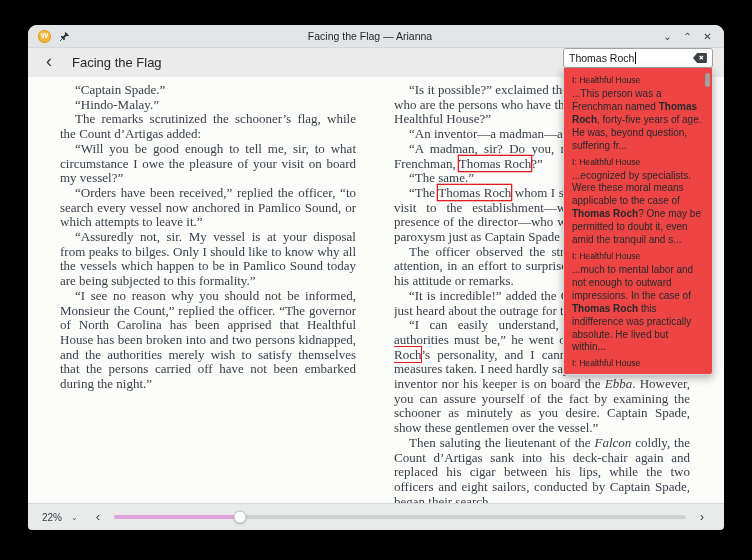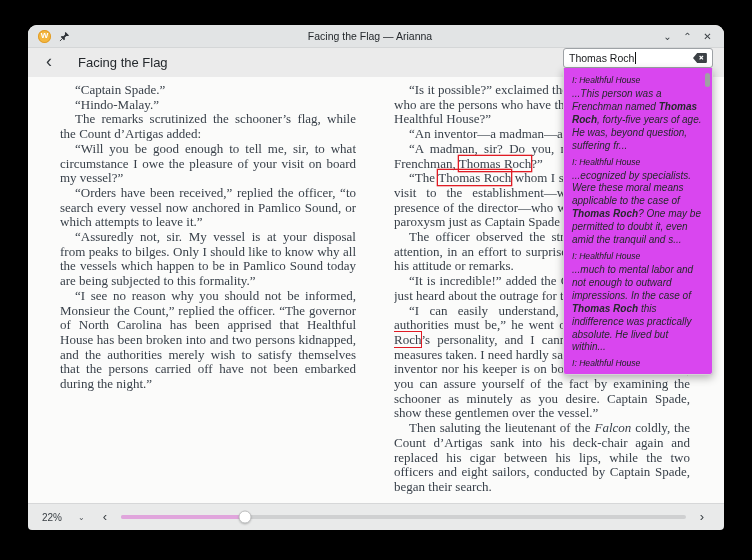--- a/index.html
+++ b/index.html
@@ -22,56 +22,56 @@
   .title-text { position:absolute; left:0; right:12px; text-align:center;
                 font-size:10.5px; color:#24282c; pointer-events:none; }
   .win-controls { margin-left:auto; display:flex; gap:7px; z-index:2; }
   .win-btn { width:13px; height:13px; display:flex; align-items:center;
              justify-content:center; font-size:10px; color:#3a4045; cursor:default; }
 
   
   .header { height:29px; background:#ebebeb; display:flex; align-items:center;
             padding:0 12px; position:relative; }
   .back-btn { font-size:18px; color:#31363b; line-height:1; padding:0 6px 3px 6px; }
-  .page-title { font-size:13px; color:#24282c; margin-left:20px; }
+  .page-title { font-size:13px; color:#24282c; margin-left:14px; }
 
   
   .content { height:426px; background:#fbfbfa; display:flex; gap:38px;
              padding:6px 32px 0 32px; overflow:hidden; position:relative; }
   .col { width:296px; overflow:hidden;
          font-family:"Liberation Serif", serif; font-size:13px; line-height:14.7px;
          color:#39414a; text-align:justify; }
   .col p { text-indent:15px; margin:0; }
   .it { font-style:italic; }
   .hl { box-shadow:0 0 0 1.3px var(--match-red); }
 
   
   .search-pop { position:absolute; left:535px; top:23px; width:150px; z-index:10; }
   .search-input { height:20px; background:#fff; border:1px solid #9ea2a6;
                   border-radius:3px; display:flex; align-items:center;
                   padding:0 5px; }
   .search-query { font-size:10.5px; color:#17191b; white-space:nowrap; }
   .caret { display:inline-block; width:1px; height:12px; background:#111;
            margin-left:1px; vertical-align:middle; }
   .clear-btn { margin-left:auto; display:flex; align-items:center; }
-  .search-results { background:#d946ef; border:1px solid #d3d4d5; border-top:none;
+  .search-results { background:#ef4444; border:1px solid #d3d4d5; border-top:none;
                     border-radius:0 0 3px 3px; box-shadow:0 3px 8px rgba(0,0,0,.3);
-                    padding:3px 9px 3px 8px; position:relative;font-style:italic; }
+                    padding:3px 9px 3px 8px; position:relative; }
   .result-section { font-size:8.6px; color:#202325; margin:4px 0 3px 0; }
   .result-excerpt { font-size:10px; line-height:12.9px; color:#26292c;
                     margin-bottom:4px; }
   .result-excerpt b { font-weight:bold; }
   .v-scrollthumb { position:absolute; right:2px; top:5px; width:5px; height:14px;
                    background:#9fa1a3; border-radius:3px; }
 
   
   .footer { height:27px; background:#e9eaea; border-top:1px solid #d6d7d8;
             border-radius:0 0 4px 4px; display:flex; align-items:center;
             padding:0 14px; }
-  .zoom-select { display:flex; align-items:center; gap:16px; font-size:10px;
+  .zoom-select { display:flex; align-items:center; gap:9px; font-size:10px;
                  color:#3a4045; }
   .zoom-chevron { font-size:8px; color:#54595e; }
   .nav-chevron { font-size:13px; color:#3a4045; padding:0 6px 2px 6px; }
   .nav-prev { margin-left:12px; }
   .slider { flex:1; height:4px; background:#cfd0d1; border-radius:2px;
             position:relative; margin:0 8px; }
   .slider-fill { position:absolute; left:0; top:0; bottom:0;
                  background:var(--accent-pink); border-radius:2px; }
   .slider-handle { position:absolute; top:50%; width:13px; height:13px;
                    background:#fff; border:1px solid #bfc0c1; border-radius:50%;
@@ -111,20 +111,21 @@
         <p><span>The remarks scrutinized the schooner’s flag, while the Count d’Artigas added:</span></p>
         <p><span>“Will you be good enough to tell me, sir, to what circumstance I owe the pleasure of your visit on board my vessel?”</span></p>
         <p><span>“Orders have been received,” replied the officer, “to search every vessel now anchored in Pamlico Sound, or which attempts to leave it.”</span></p>
         <p><span>“Assuredly not, sir. My vessel is at your disposal from peaks to bilges. Only I should like to know why all the vessels which happen to be in Pamlico Sound today are being subjected to this formality.”</span></p>
         <p><span>“I see no reason why you should not be informed, Monsieur the Count,” replied the officer. “The governor of North Carolina has been apprised that Healthful House has been broken into and two persons kidnapped, and the authorities merely wish to satisfy themselves that the persons carried off have not been embarked during the night.”</span></p>
       </div>
     <div class="col" id="right-col">
         <p><span>“Is it possible?” exclaimed the Count d’Artigas. “And who are the persons who have thus been carried off from Healthful House?”</span></p>
         <p><span>“An inventor—a madman—and his keeper.”</span></p>
         <p><span>“A madman, sir? Do you, may I ask, refer to the Frenchman, </span><span class="hl">Thomas Roch</span><span>?”</span></p>
+        <p><span>“The same.”</span></p>
         <p><span>“The </span><span class="hl">Thomas Roch</span><span> whom I saw yesterday during my visit to the establishment—whom I questioned in presence of the director—who was seized with a violent paroxysm just as Captain Spade and I were leaving?”</span></p>
         <p><span>The officer observed the stranger with the keenest attention, in an effort to surprise anything suspicious in his attitude or remarks.</span></p>
         <p><span>“It is incredible!” added the Count, as though he had just heard about the outrage for the first time.</span></p>
         <p><span>“I can easily understand, sir, how uneasy the authorities must be,” he went on, “in view of </span><span class="hl">Thomas Roch</span><span>’s personality, and I cannot but approve of the measures taken. I need hardly say that neither the French inventor nor his keeper is on board the </span><span class="it">Ebba</span><span>. However, you can assure yourself of the fact by examining the schooner as minutely as you desire. Captain Spade, show these gentlemen over the vessel.”</span></p>
         <p><span>Then saluting the lieutenant of the </span><span class="it">Falcon</span><span> coldly, the Count d’Artigas sank into his deck-chair again and replaced his cigar between his lips, while the two officers and eight sailors, conducted by Captain Spade, began their search.</span></p>
       </div>
   </div>
 
   <div class="search-pop">
     <div class="search-input">

